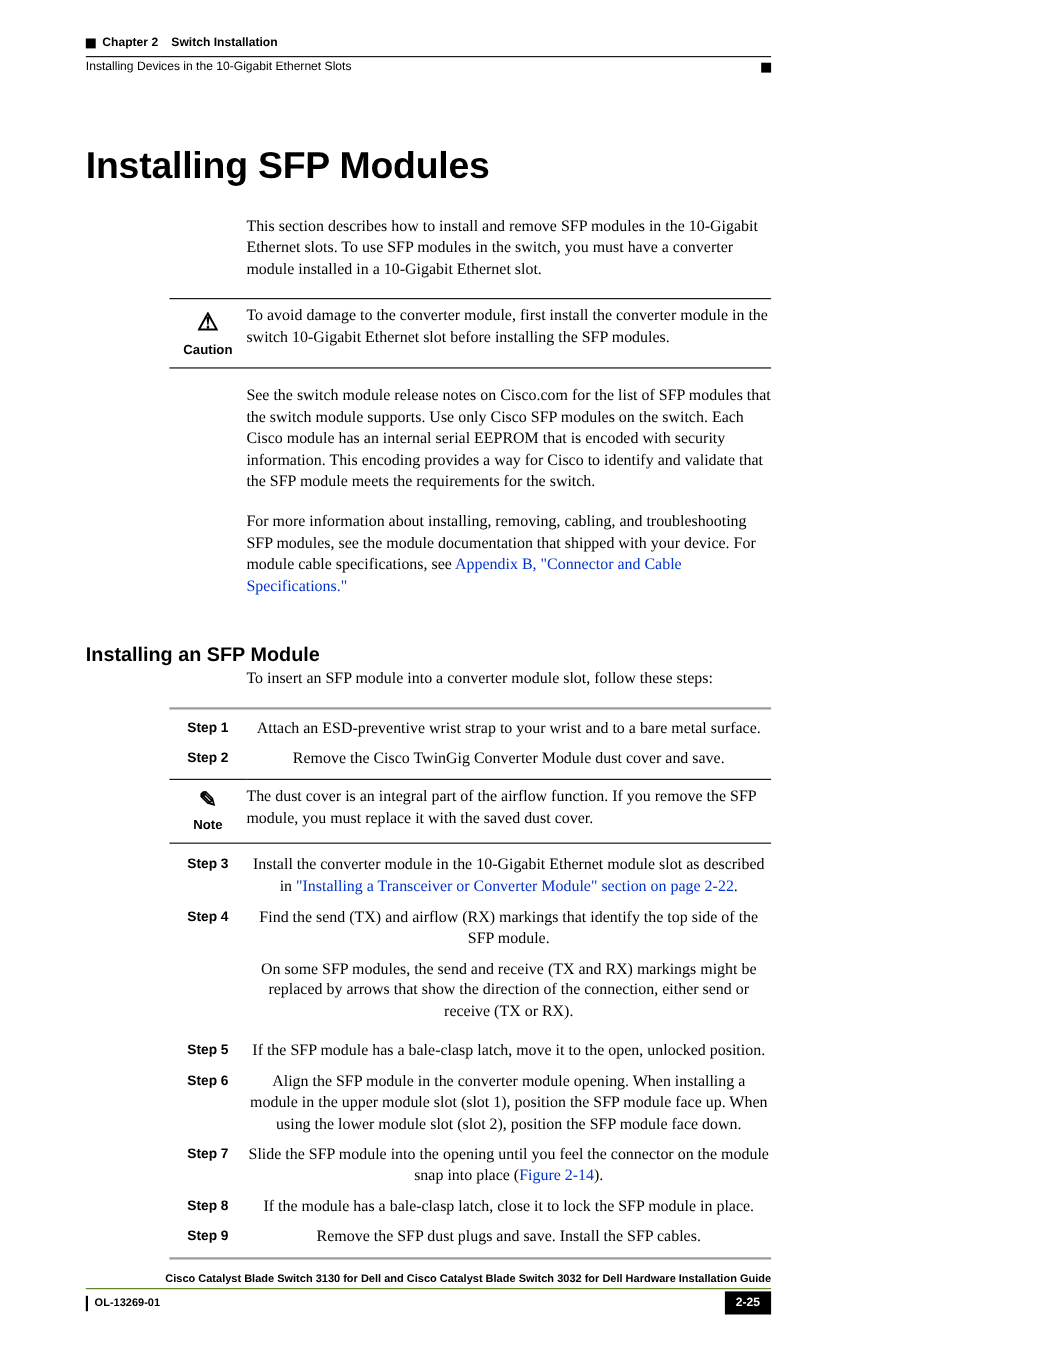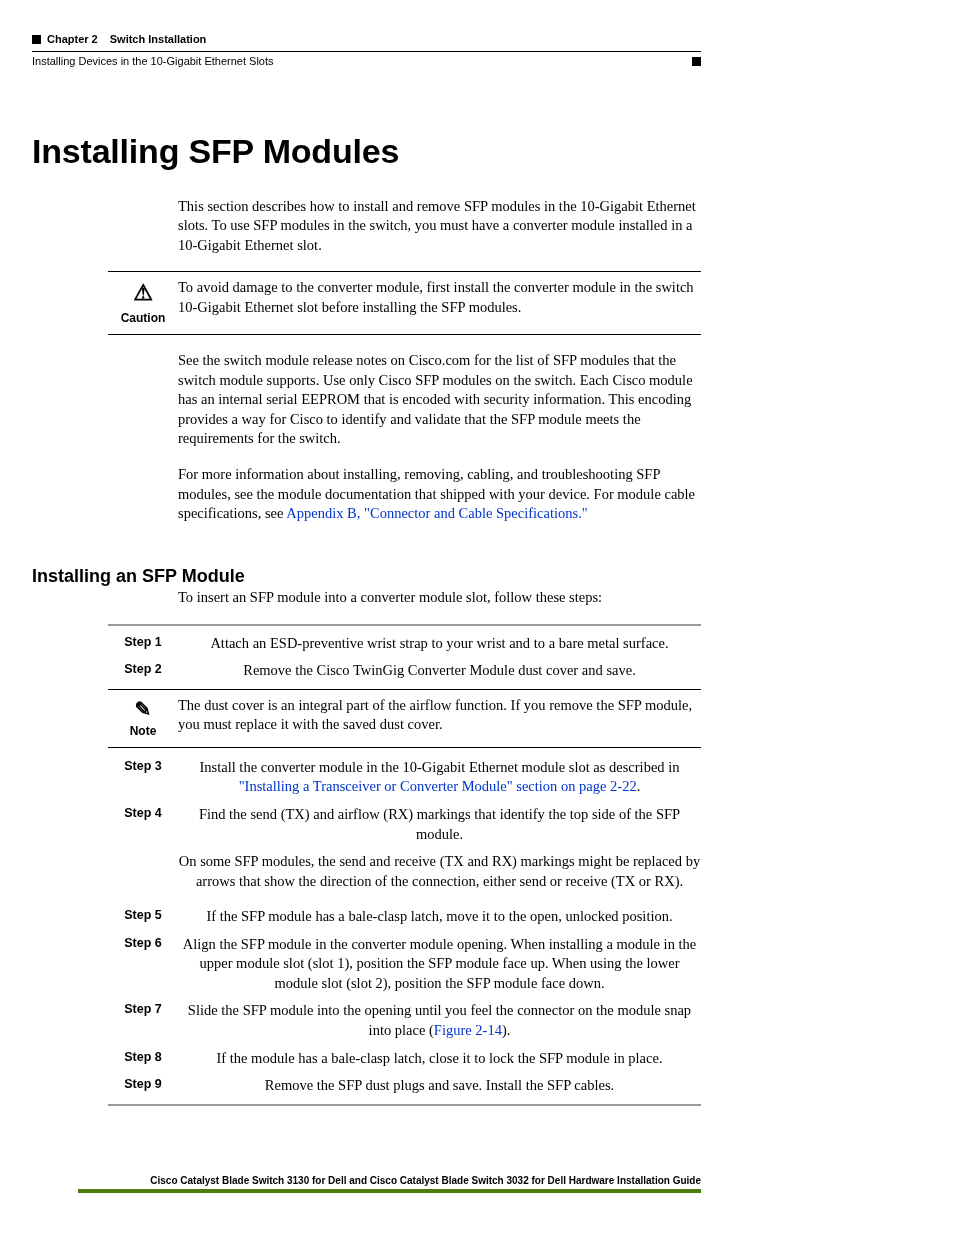--- a/index.html
+++ b/index.html
@@ -7,21 +7,21 @@
     font-family: "Times New Roman", Times, serif;
     font-size: 14.5px;
     color: #000;
     background: #fff;
     line-height: 1.35;
   }
   .page {
     width: 771px;
     min-height: 1235px;
     box-sizing: border-box;
-    padding: 32px 70px 32px 32px;
+    padding: 32px 70px 32px 78px;
     position: relative;
   }
   .header-line {
     border-top: 1px solid #000;
     margin-bottom: 2px;
   }
   .header-top {
     display: flex;
     align-items: center;
     font-family: Arial, Helvetica, sans-serif;
@@ -133,21 +133,21 @@
     position: absolute;
     bottom: 40px;
     left: 78px;
     right: 70px;
   }
   .footer-title {
     font-family: Arial, Helvetica, sans-serif;
     font-size: 10px;
     font-weight: bold;
     text-align: right;
-    border-bottom: 4px solid #4d7c0f;
+    border-bottom: 1px solid #4d7c0f;
     padding-bottom: 2px;
     margin-bottom: 2px;
   }
   .footer-row {
     display: flex;
     justify-content: space-between;
     align-items: center;
   }
   .footer-left {
     display: flex;
@@ -275,15 +275,22 @@
     <div class="step-row">
       <div class="step-label">Step 9</div>
       <div class="step-body">Remove the SFP dust plugs and save. Install the SFP cables.</div>
     </div>
 
   </div>
   <div class="step-block-end"></div>
 
   <div class="footer">
     <div class="footer-title">Cisco Catalyst Blade Switch 3130 for Dell and Cisco Catalyst Blade Switch 3032 for Dell Hardware Installation Guide</div>
+    <div class="footer-row">
+      <div class="footer-left">
+        <span class="bar"></span>
+        <span>OL-13269-01</span>
+      </div>
+      <div class="page-badge">2-25</div>
+    </div>
   </div>
 
 </div>
 
 </body></html>

